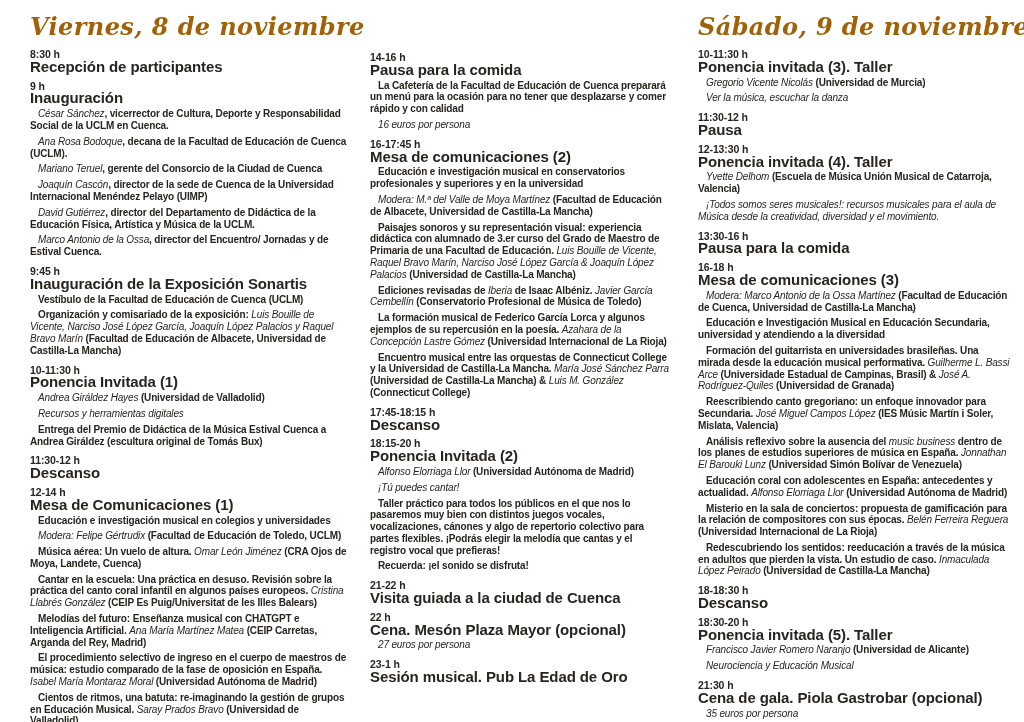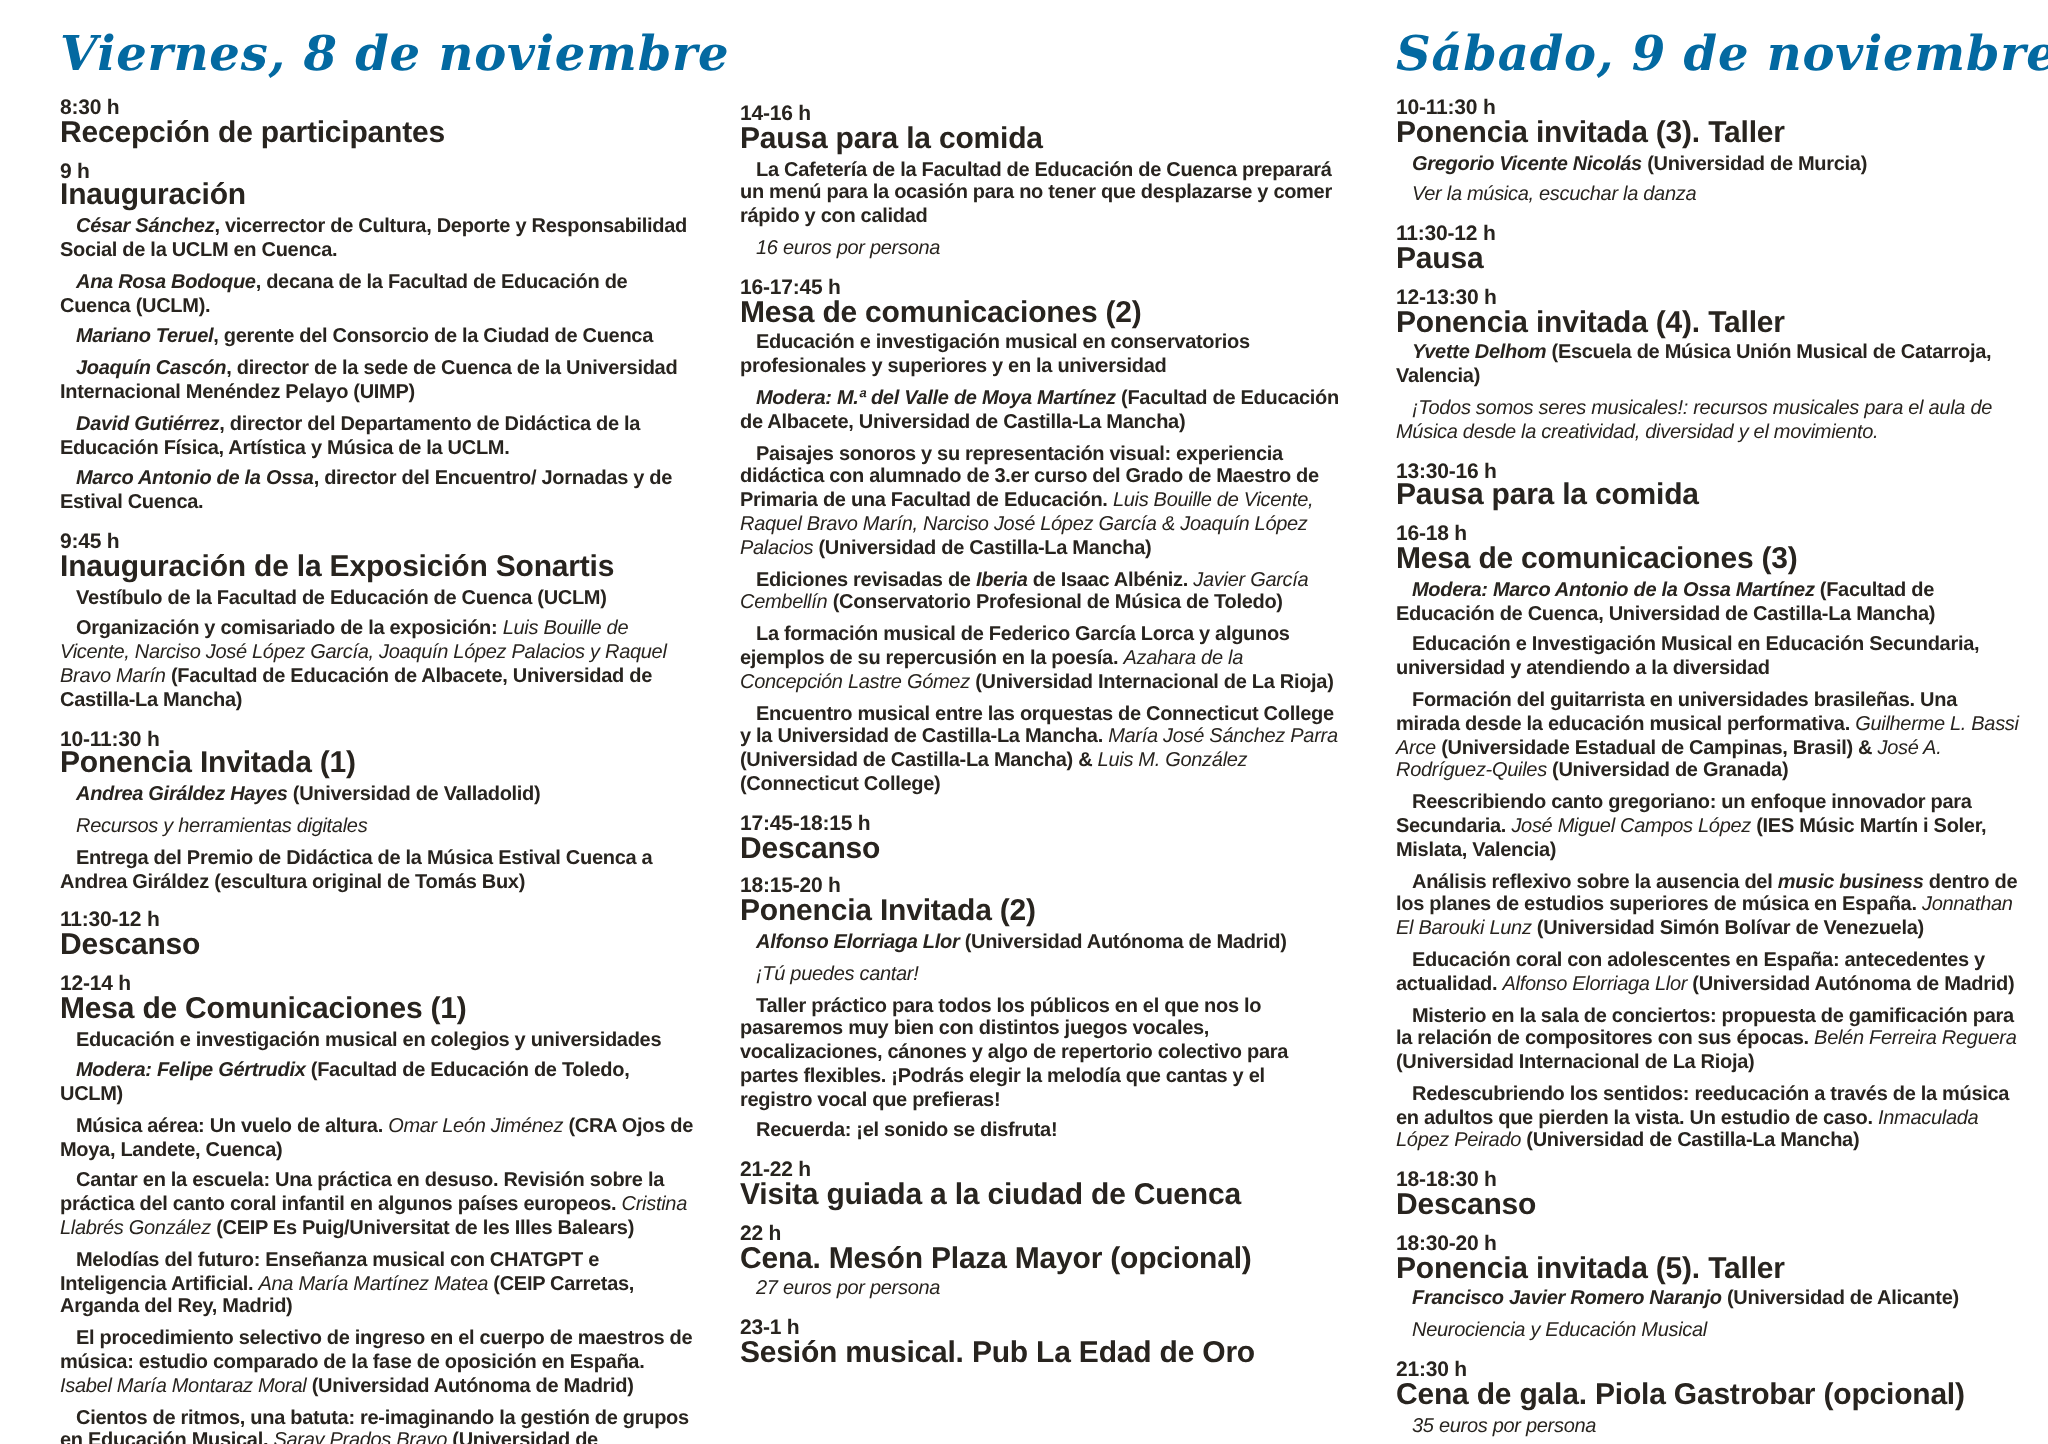--- a/index.html
+++ b/index.html
@@ -9,37 +9,37 @@
     padding:14px 14px 0 30px;
     font-family:"Liberation Sans","DejaVu Sans",sans-serif;color:#28241f;
   }
   .col{flex:none;box-sizing:border-box;}
   .col1{width:318px;margin-right:22px;}
   .col2{width:300px;margin-right:28px;padding-top:34px;}
   .col3{width:312px;}
   .day-header{
     font-family:"DejaVu Serif","Liberation Serif",serif;
     font-style:italic;font-weight:800;font-size:24px;line-height:26px;
-    letter-spacing:.4px;color:#0369a1;margin:0 0 9px 0;white-space:nowrap;
+    letter-spacing:.4px;color:#a16207;margin:0 0 9px 0;white-space:nowrap;
   }
   .sched-item{display:flex;margin:4px 0 8px 0;flex-direction:column;}
   .time{
     flex:none;box-sizing:border-box;padding-right:6px;white-space:nowrap;
     font-weight:bold;font-size:10.5px;line-height:11.8px;letter-spacing:-.1px;
   }
   .col1 .time{min-width:36px;}
   .col2 .time{min-width:46px;}
   .col3 .time{min-width:69px;}
   .body{flex:1;min-width:0;font-size:10px;line-height:11.8px;letter-spacing:-.15px;}
   .item-title{font-weight:bold;font-size:15px;line-height:11.8px;letter-spacing:-.1px;}
   .para{margin:4px 0 0 0;text-indent:8px;}
   .seg-r{font-style:normal;font-weight:bold;}
   .seg-b{font-weight:bold;}
   .seg-i{font-style:italic;}
-  .seg-bi{font-weight:bold;font-style:italic;}
+  .seg-bi{font-weight:normal;font-style:italic;}
 </style>
 </head>
 <body>
 
 <div class="page">
   <section class="col col1">
     <h1 class="day-header">Viernes, 8 de noviembre</h1>
     <div class="items">
         <div class="sched-item">
           <div class="time">8:30 h</div>

